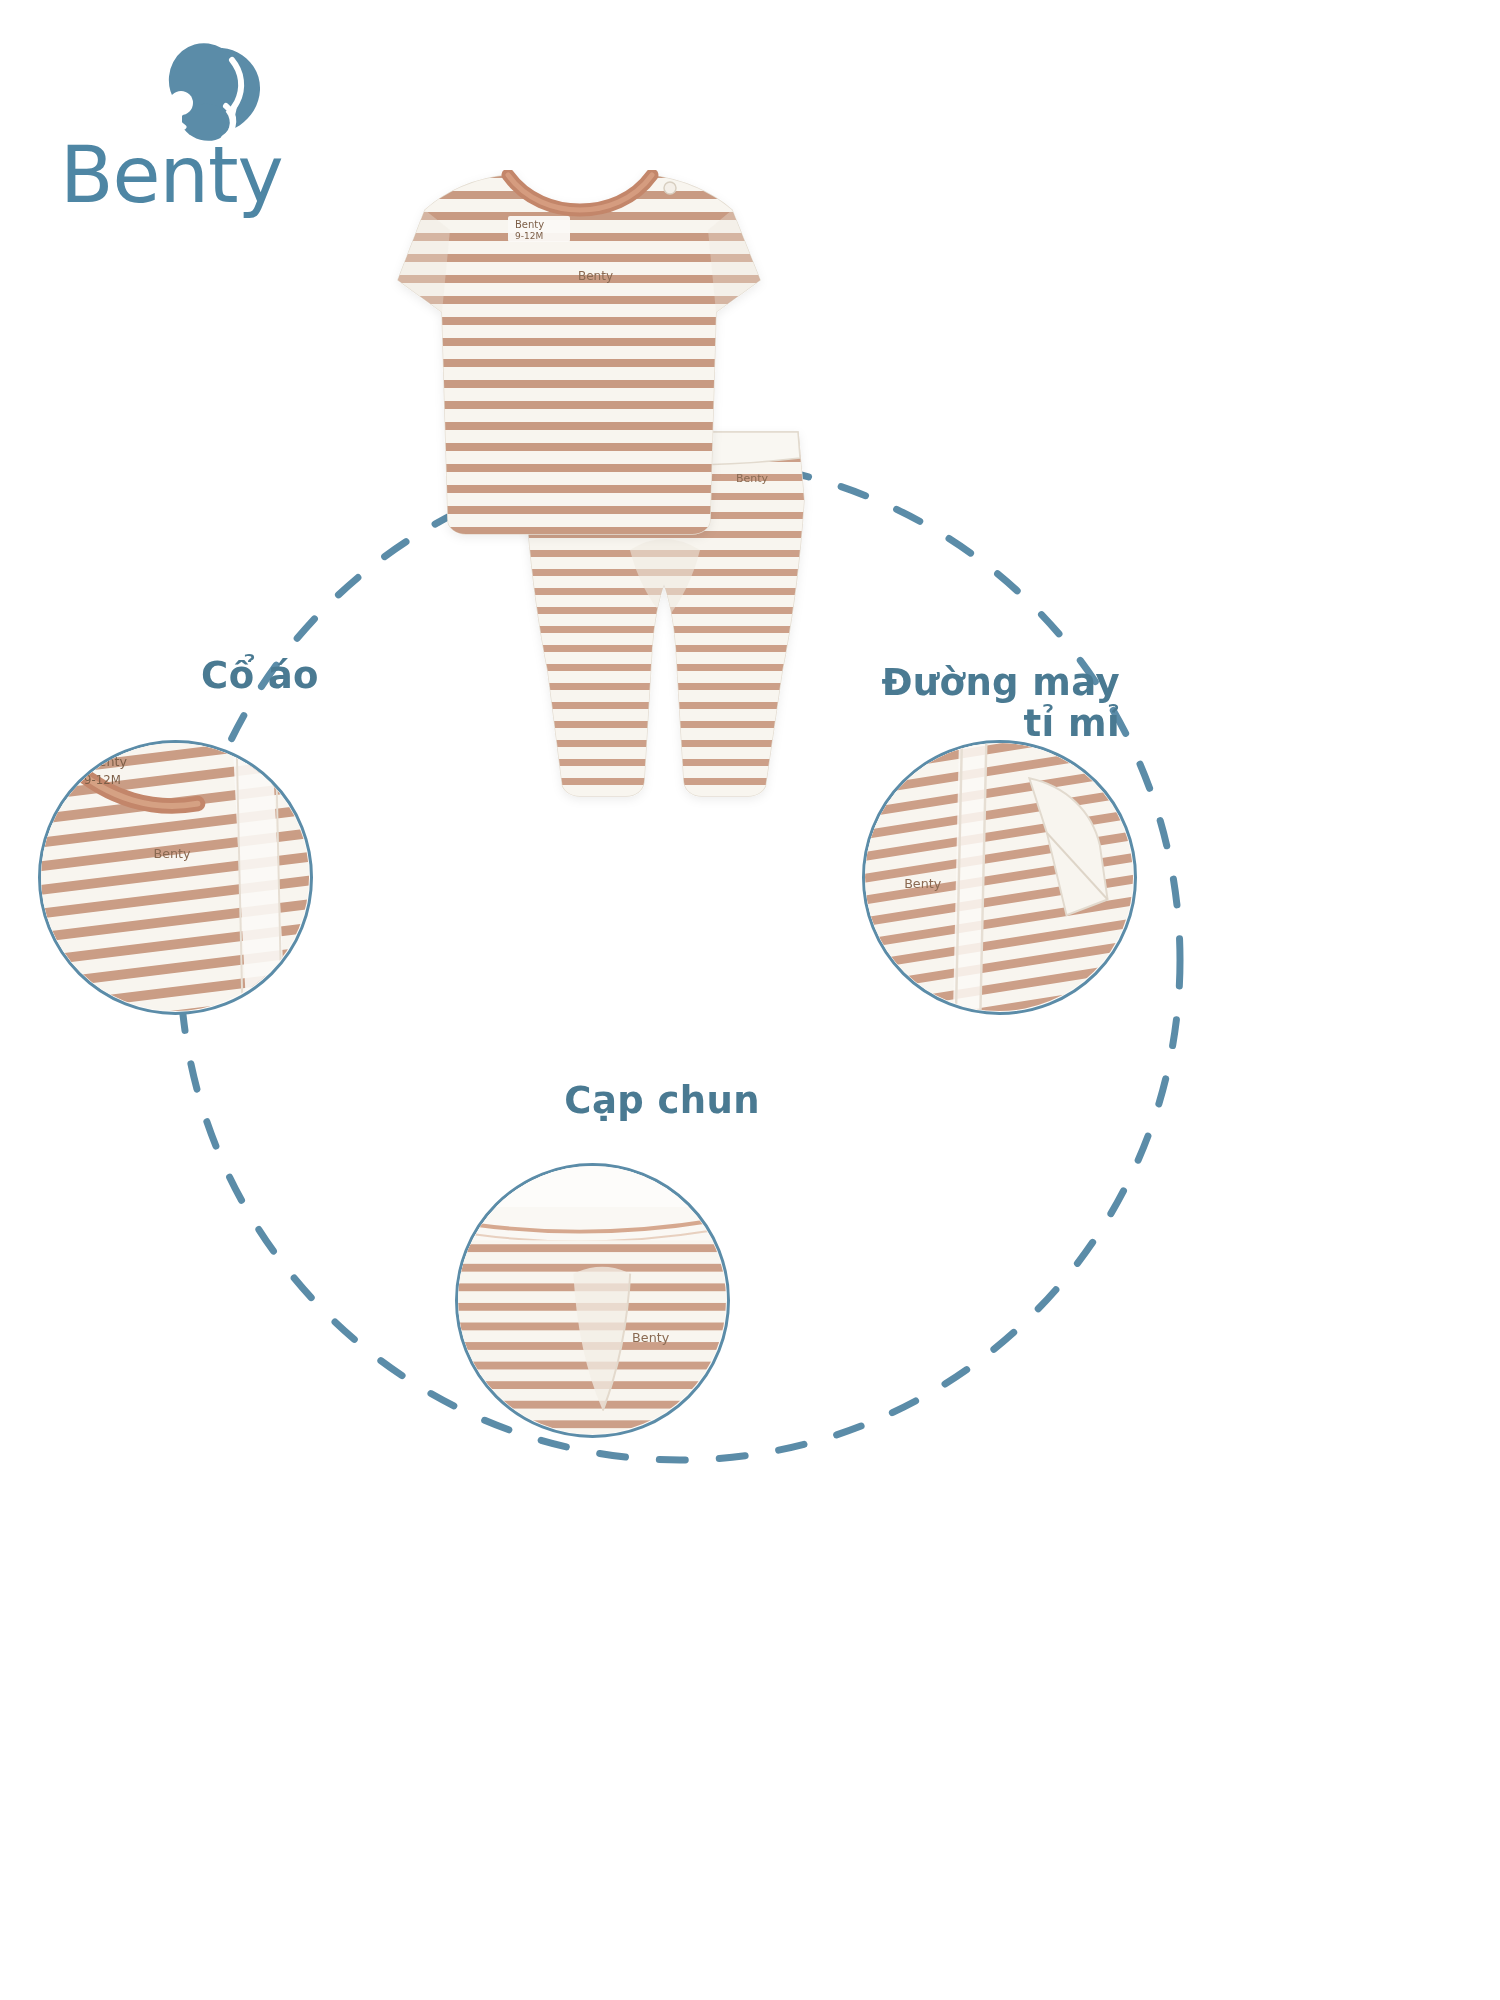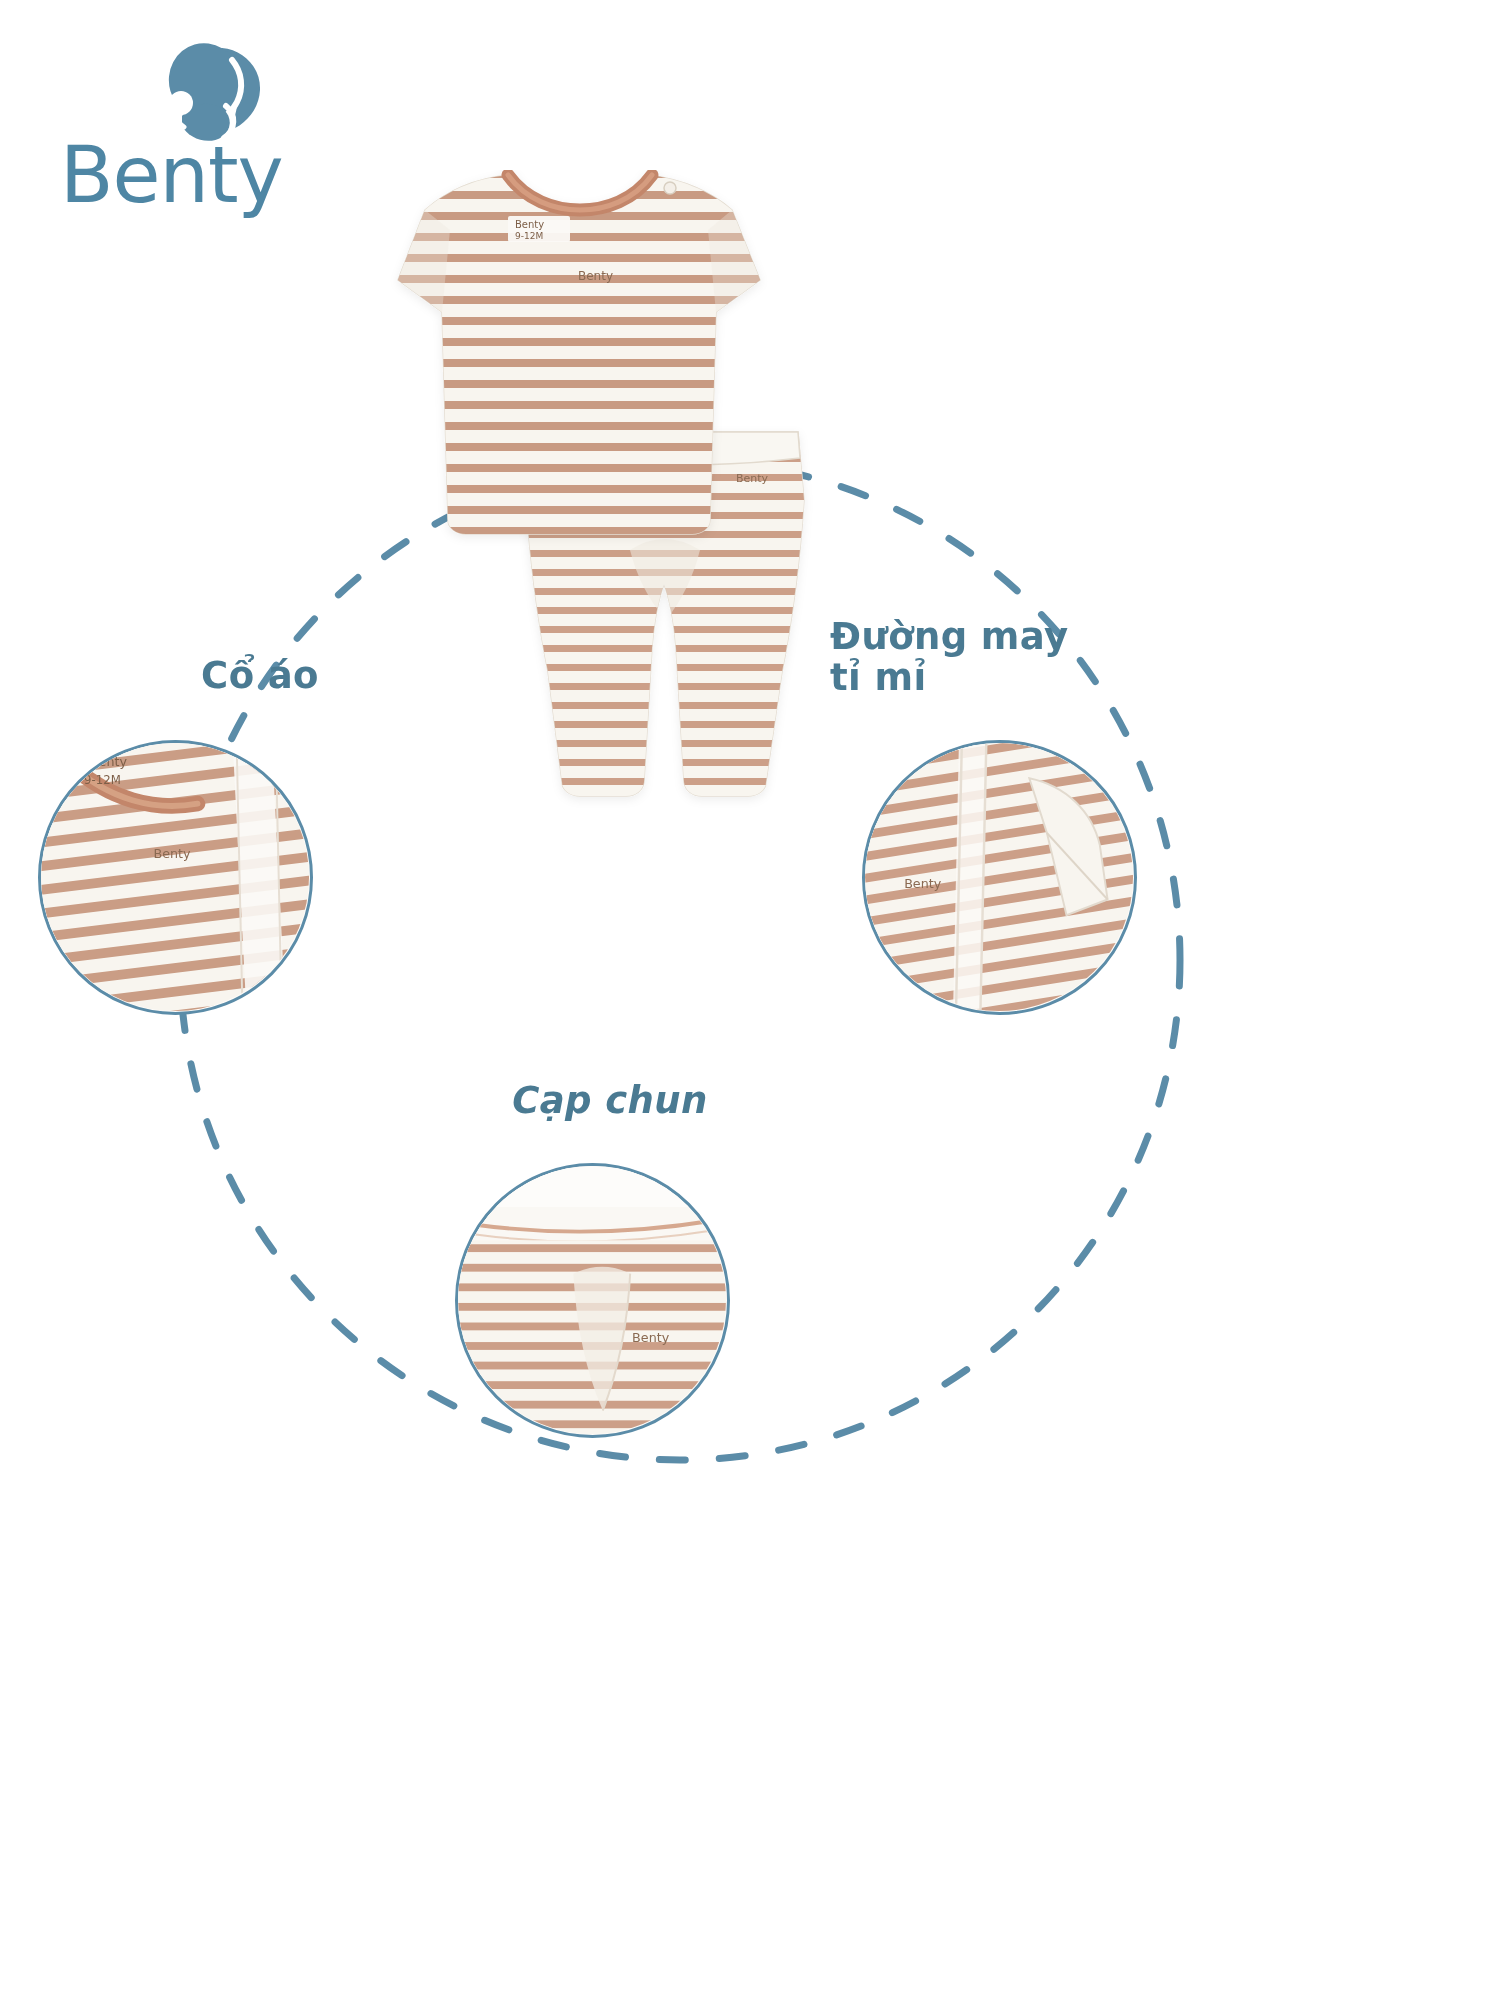--- a/index.html
+++ b/index.html
@@ -47,22 +47,22 @@
     position:absolute;
     color:#4a7a92;
     font-size:37px;
     font-weight:700;
     line-height:1.12;
     letter-spacing:.4px;
     font-family:"DejaVu Sans","Liberation Sans",sans-serif;
     white-space:pre-line;
   }
   .lab-collar{left:130px;top:655px;width:260px;text-align:center;}
-  .lab-stitch{left:830px;top:616px;width:290px;text-align:left;}
-  .lab-waist{left:460px;top:1080px;width:300px;text-align:center;font-style:italic;}
+  .lab-stitch{left:830px;top:662px;width:290px;text-align:right;}
+  .lab-waist{left:460px;top:1080px;width:300px;text-align:right;}
 </style>
 </head>
 <body>
 
 <div class="stage">
 
   <div class="logo">
     <div class="logo-mark">
       <svg viewBox="0 0 120 105" xmlns="http://www.w3.org/2000/svg">
 

